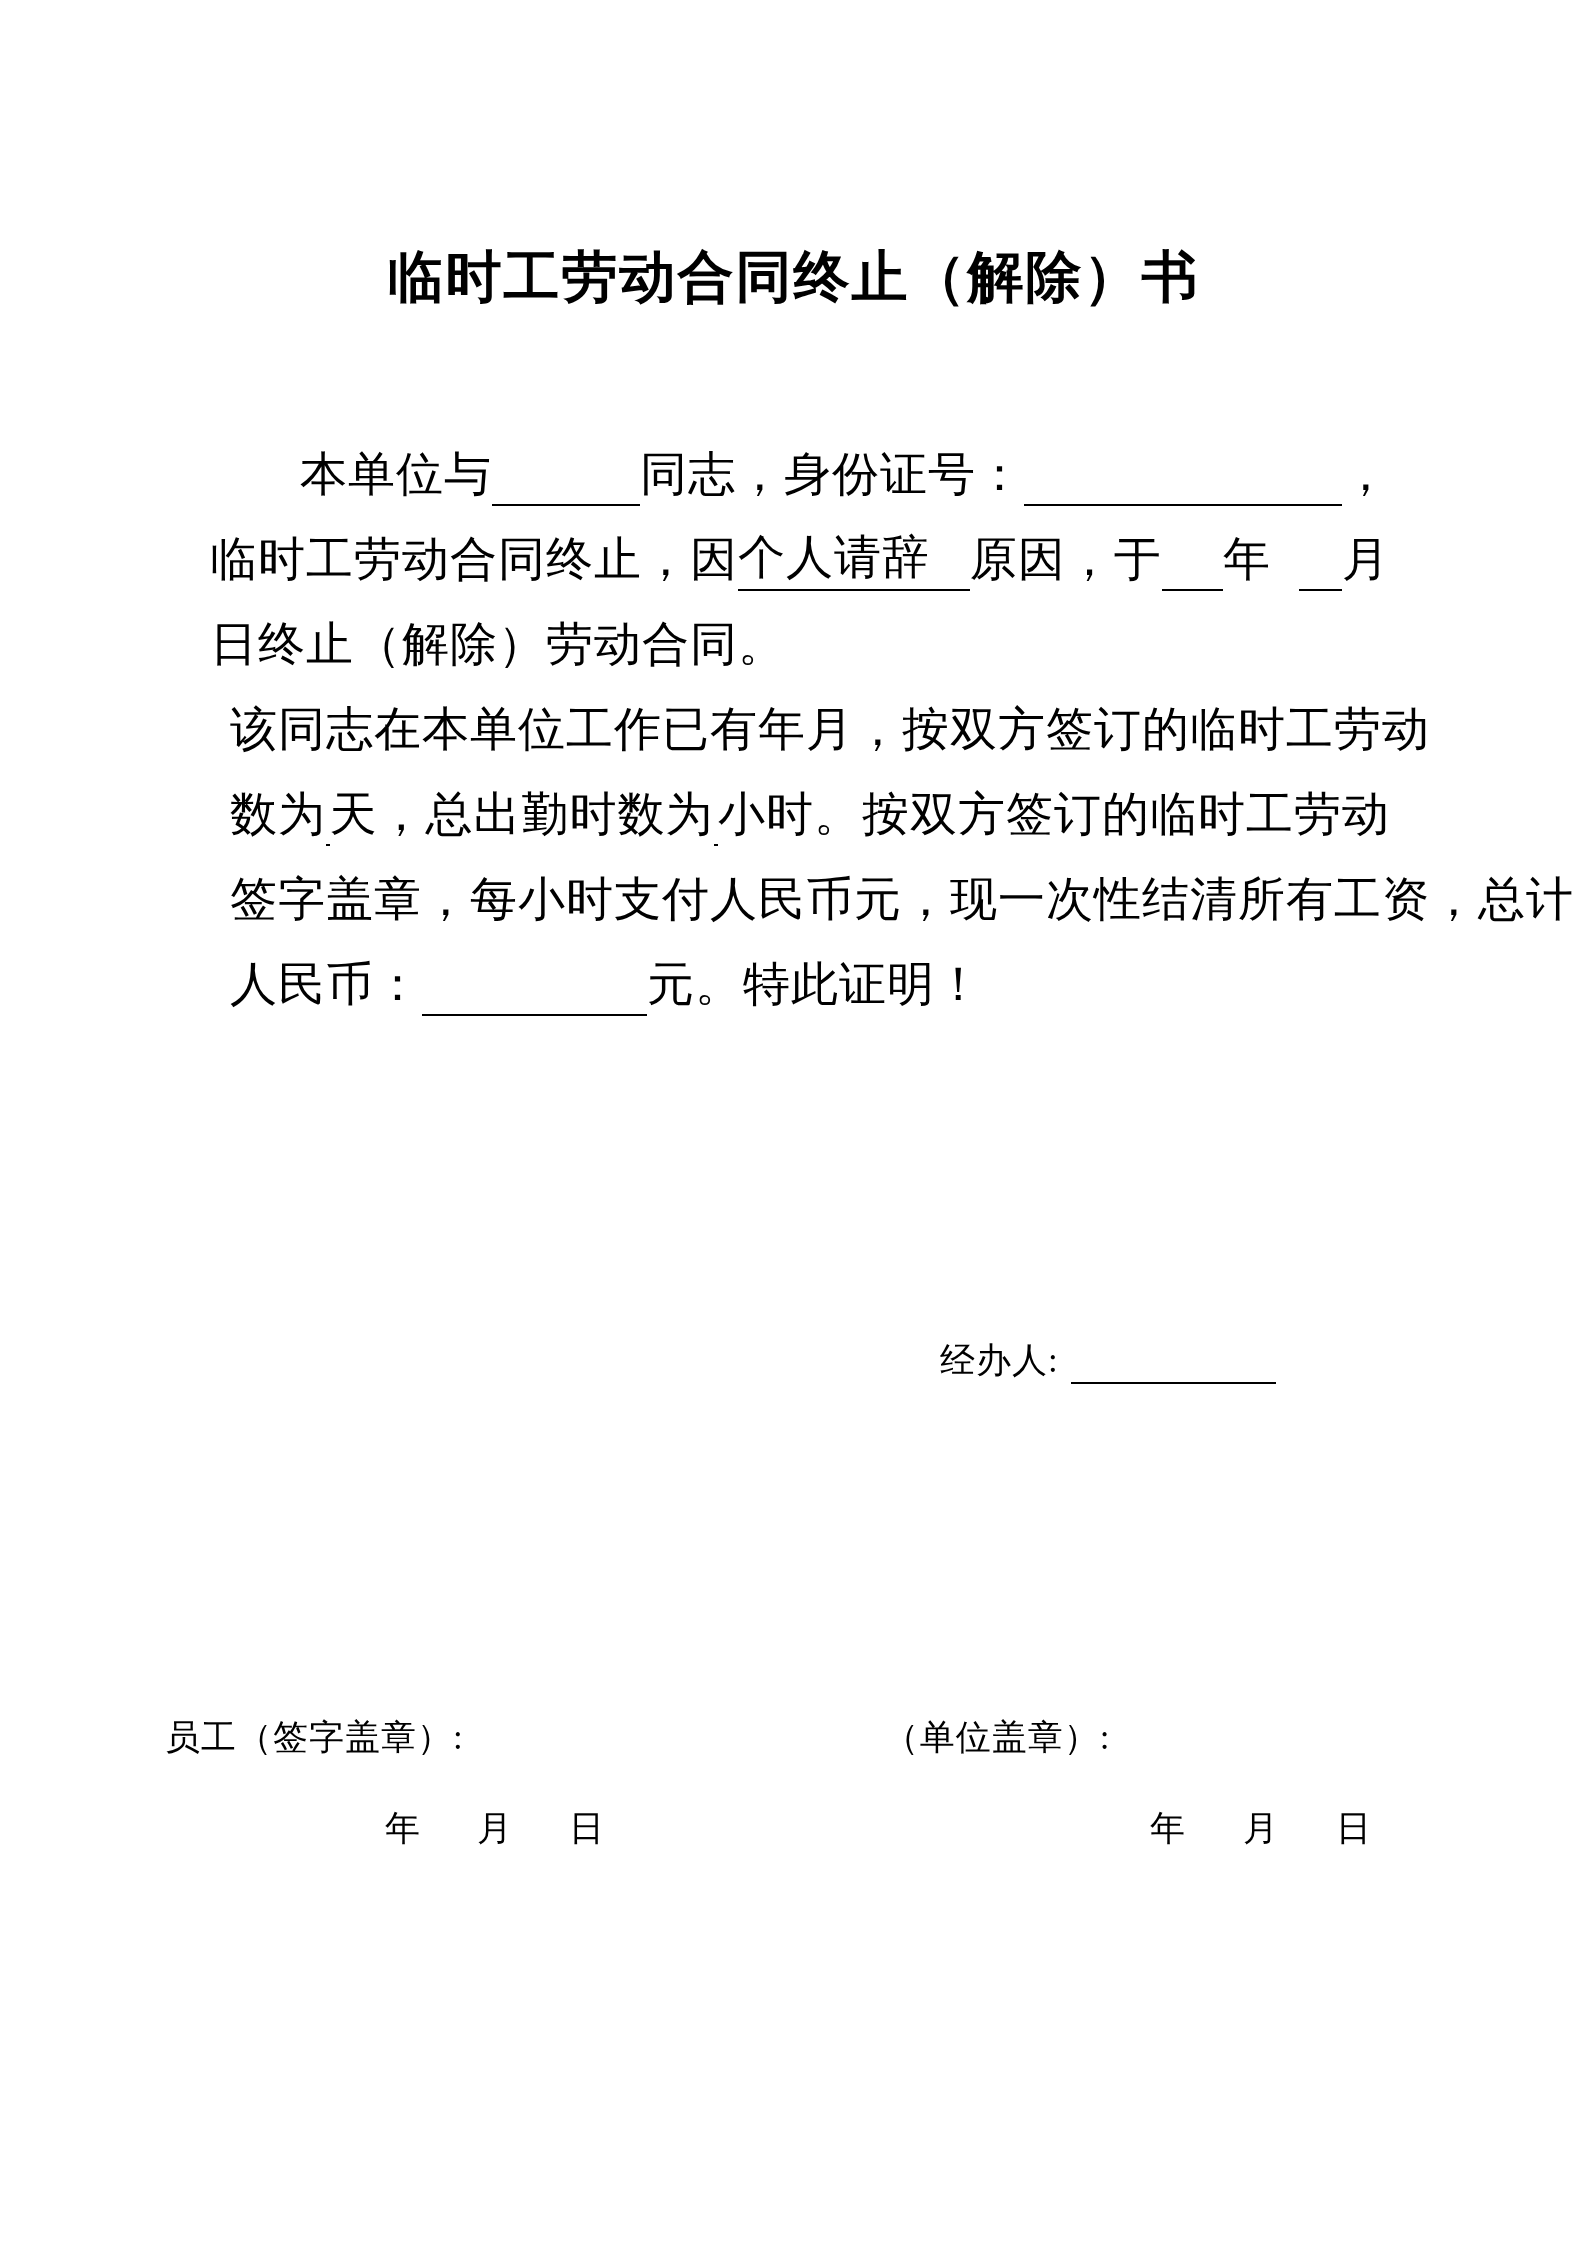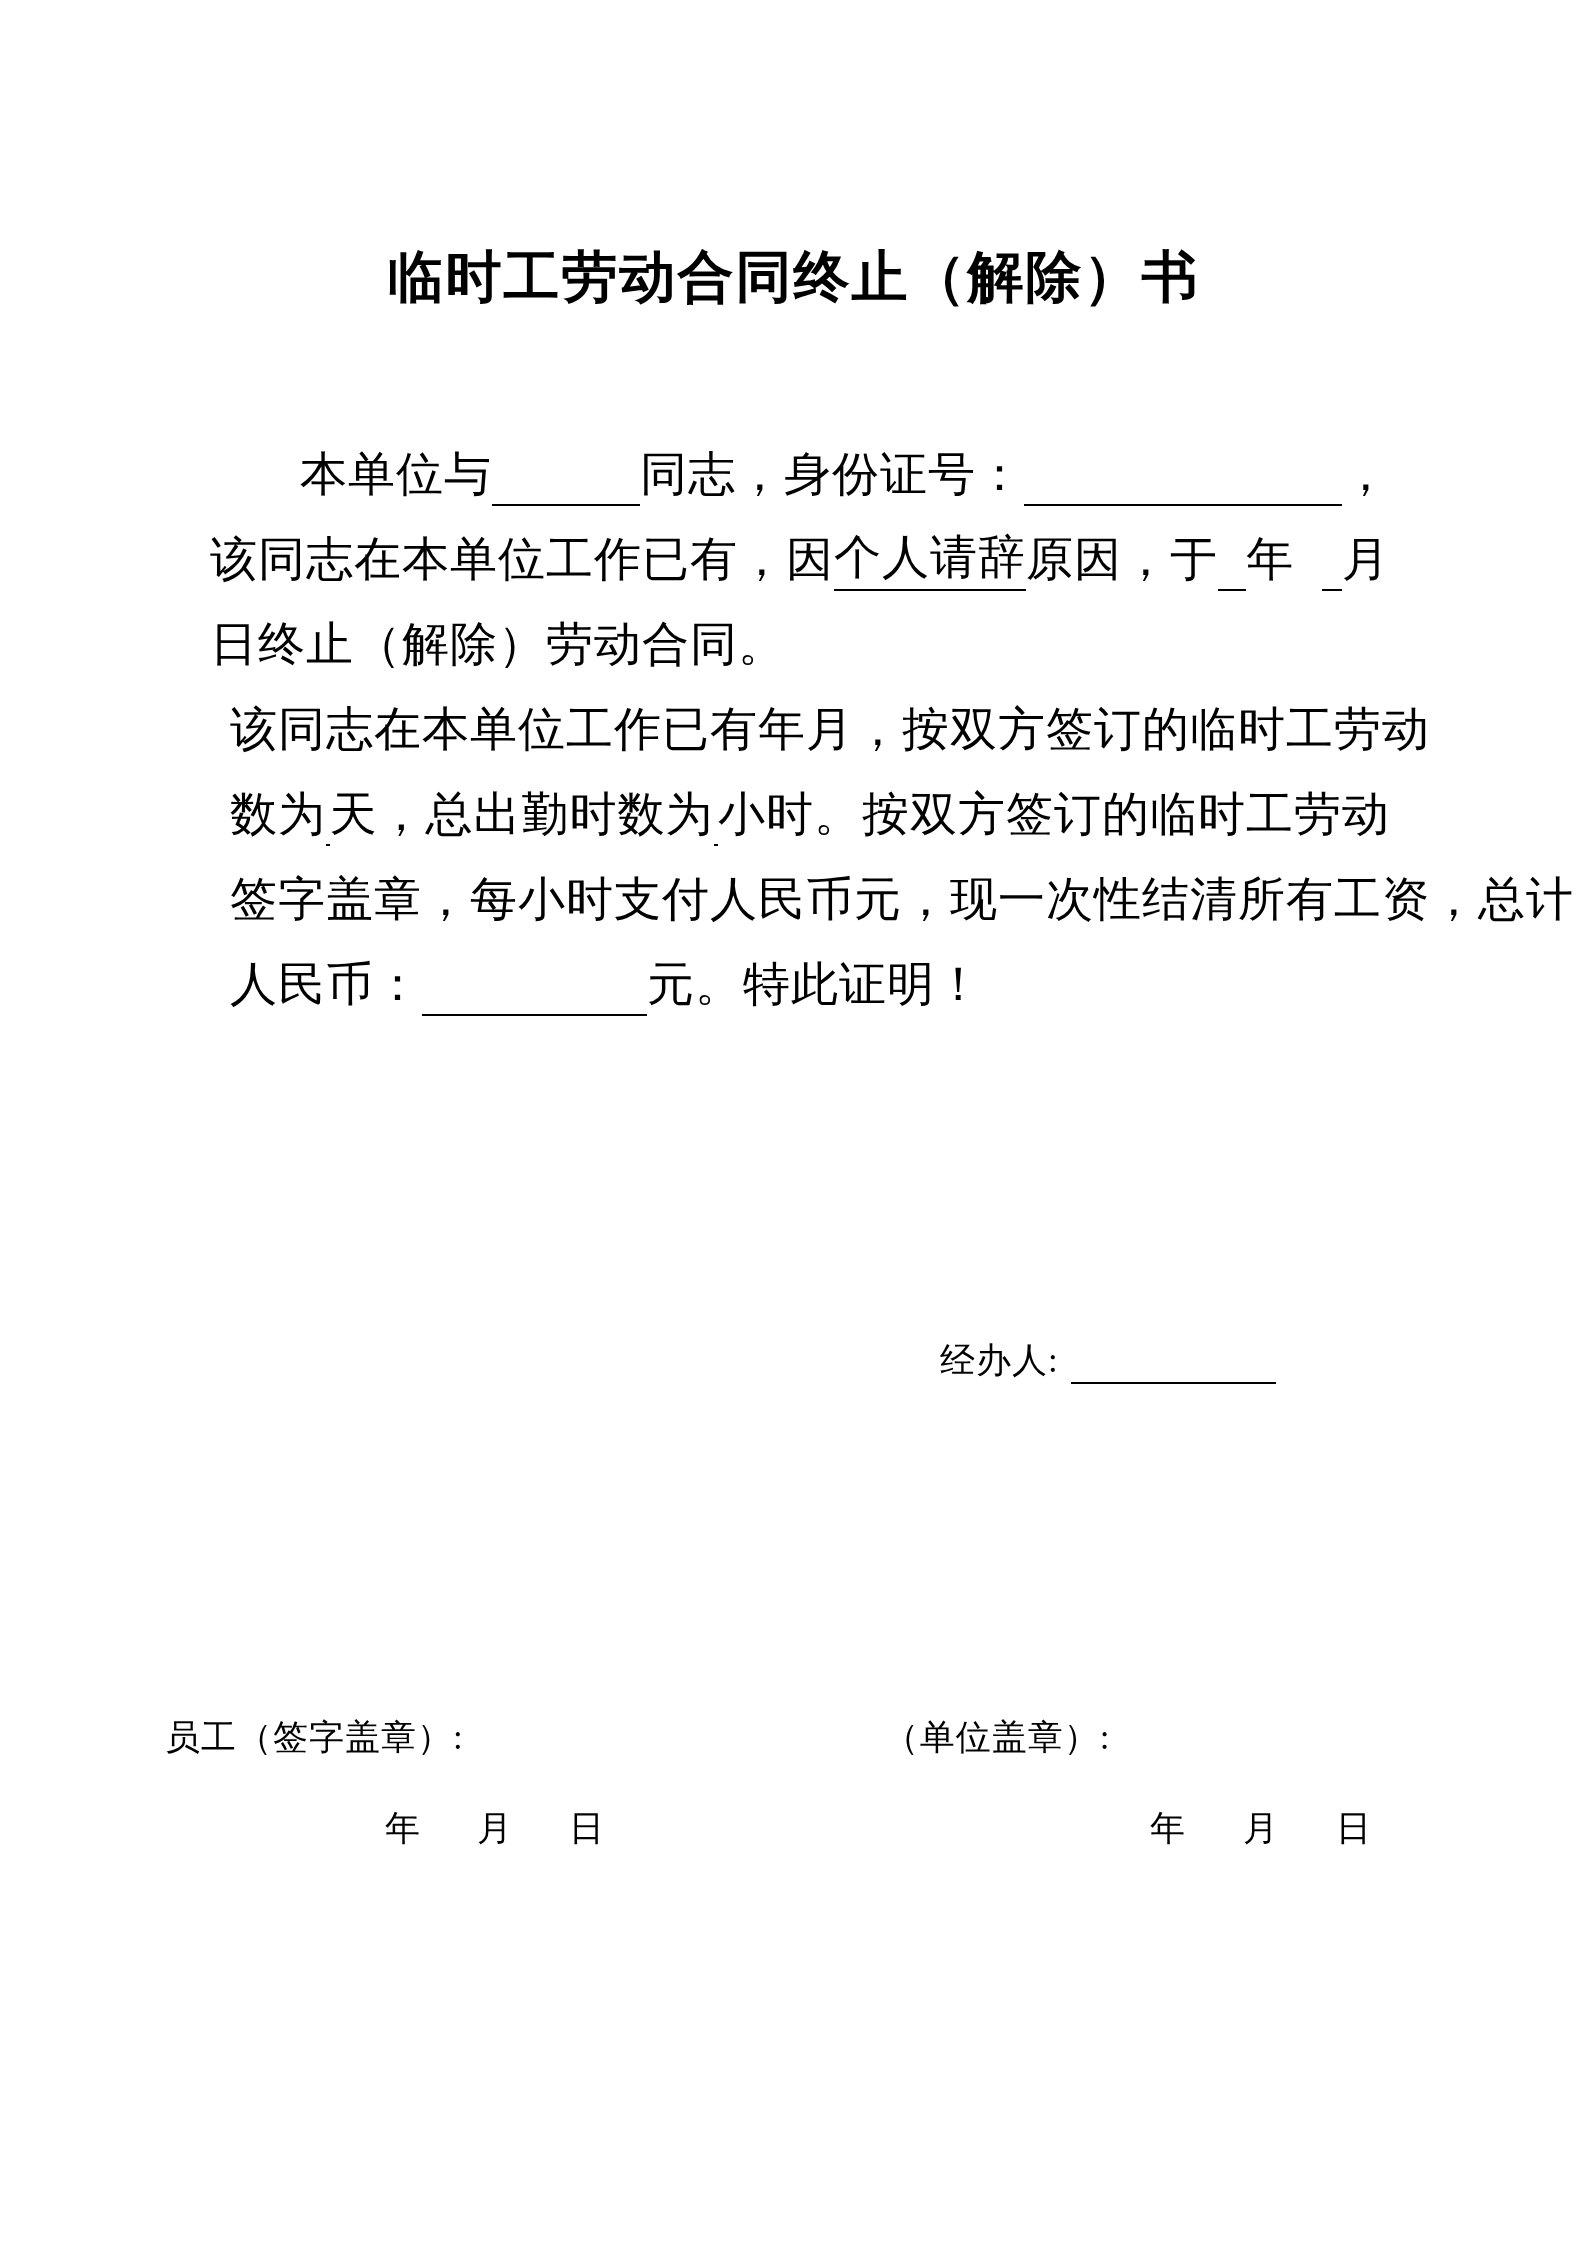--- a/index.html
+++ b/index.html
@@ -21,21 +21,21 @@
     position:absolute; top:435px; left:210px; width:1180px;
     font-size:47px; letter-spacing:1px;
   }
   .line {
     display:flex; align-items:flex-end;
     height:85px; padding-bottom:14px; box-sizing:border-box;
     white-space:nowrap;
   }
   .txt { display:inline-block; }
   .blank {
-    display:flex; justify-content:center; align-items:flex-end;
+    display:flex; justify-content:flex-start; align-items:flex-end;
     border-bottom:2px solid #000; height:42px;
     box-sizing:border-box;
   }
   .indent1 { width:90px; }
   .indent2 { width:120px; }
   .p2 { margin-left:20px; }
   .w148 { width:148px; }
   .w90  { width:90px; }
   .w75  { width:75px; }
   .w225 { width:225px; }
@@ -80,21 +80,21 @@
     <div class="line">
       <span class="indent1"></span>
       <span class="txt">本单位与</span>
       <span class="blank w148"></span>
       <span class="txt">同志，身份证号：</span>
       <span class="blank grow1"></span>
       <span class="txt">，</span>
     </div>
 
     <div class="line">
-      <span class="txt">该同志在本单位工作已有，因</span>
+      <span class="txt">临时工劳动合同终止，因</span>
       <span class="blank growC">
         <span class="txt">个人请辞</span>
       </span>
       <span class="txt">原因，于</span>
       <span class="blank growD"></span>
       <span class="txt">年</span>
       <span class="sp28"></span>
       <span class="blank growE"></span>
       <span class="txt">月</span>
     </div>

